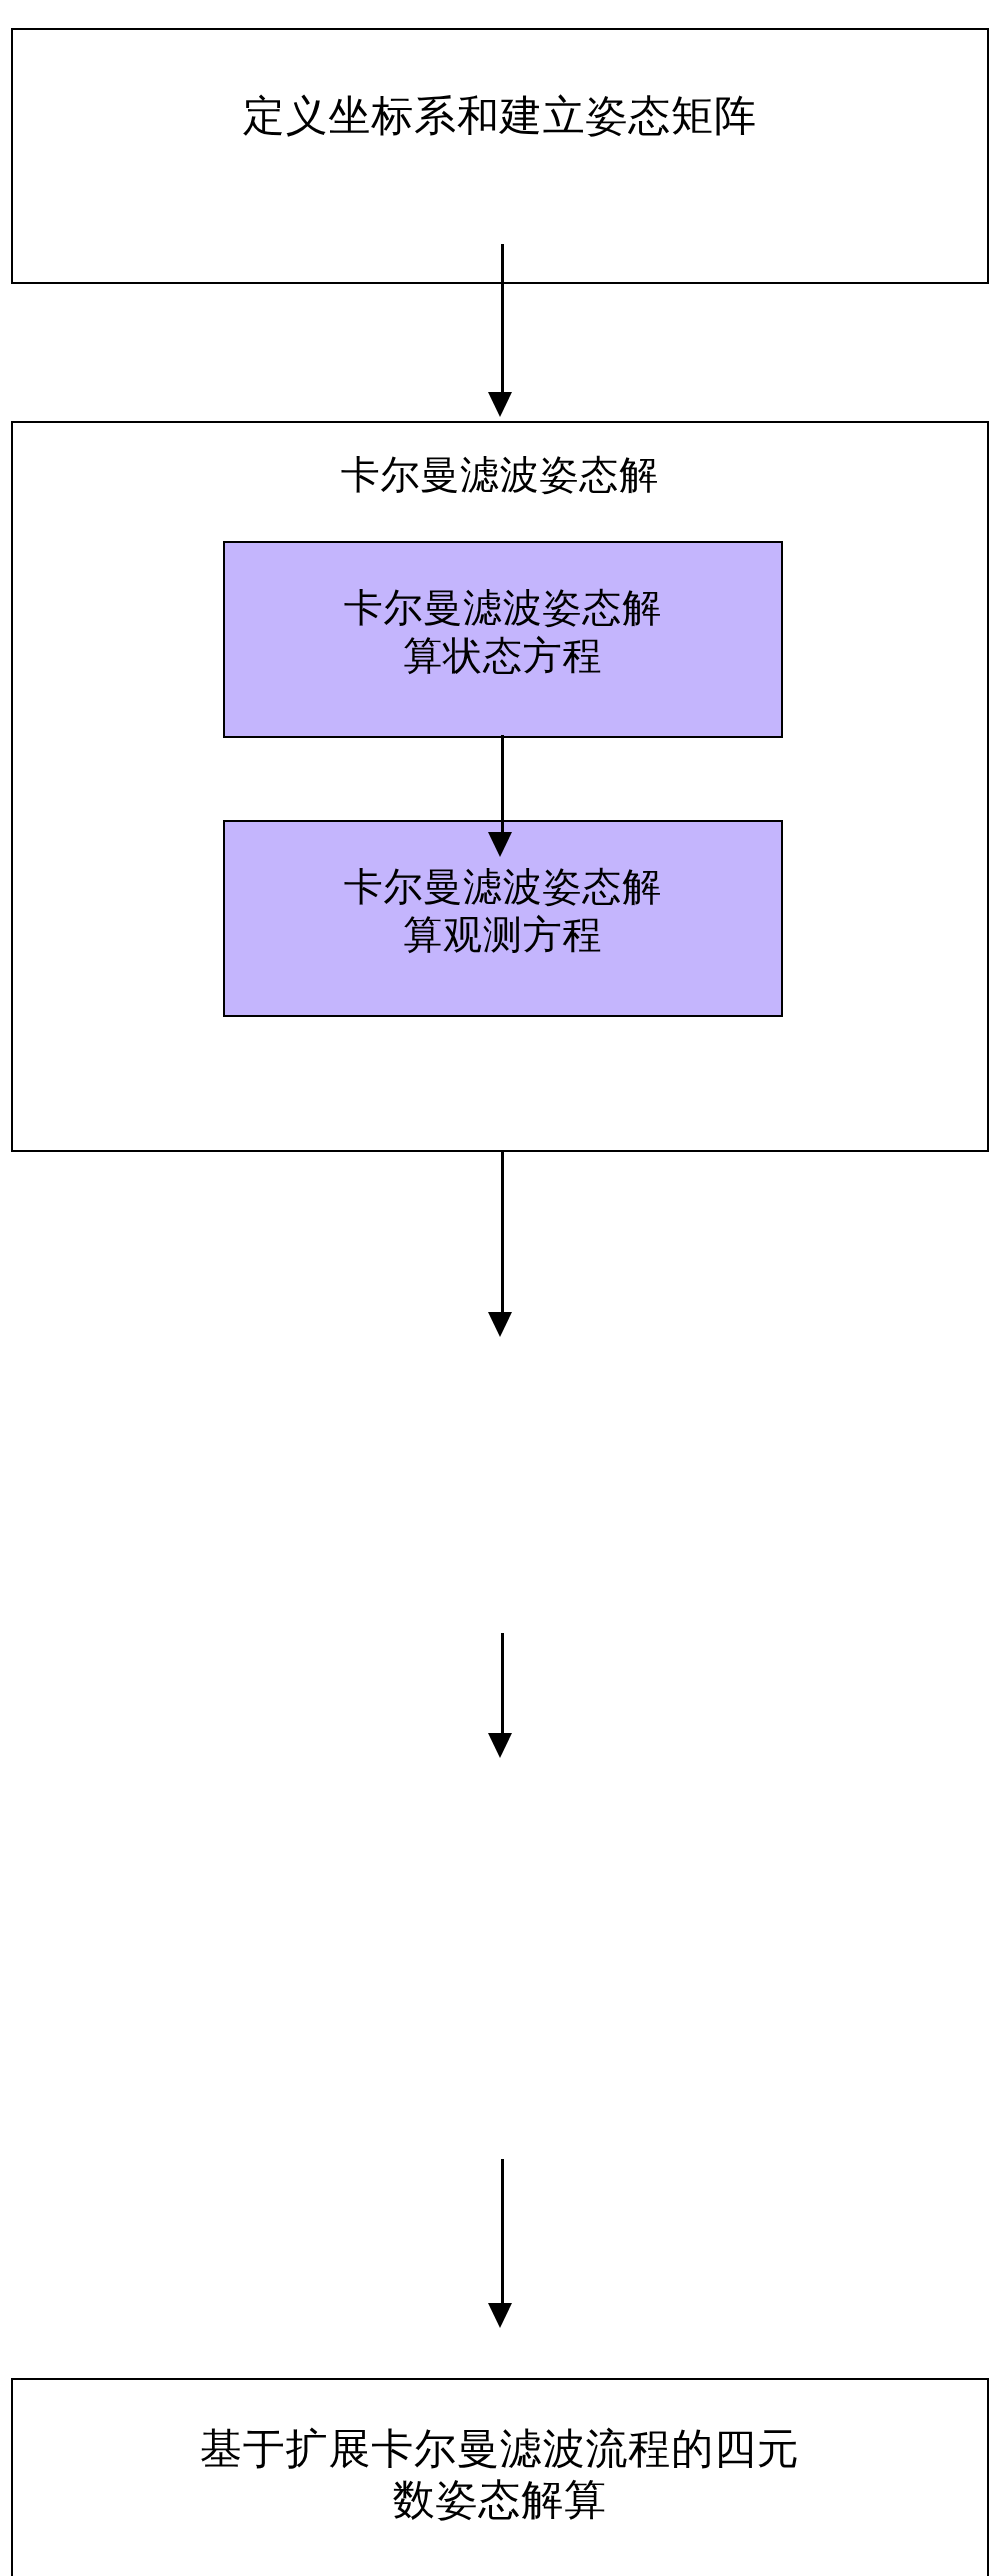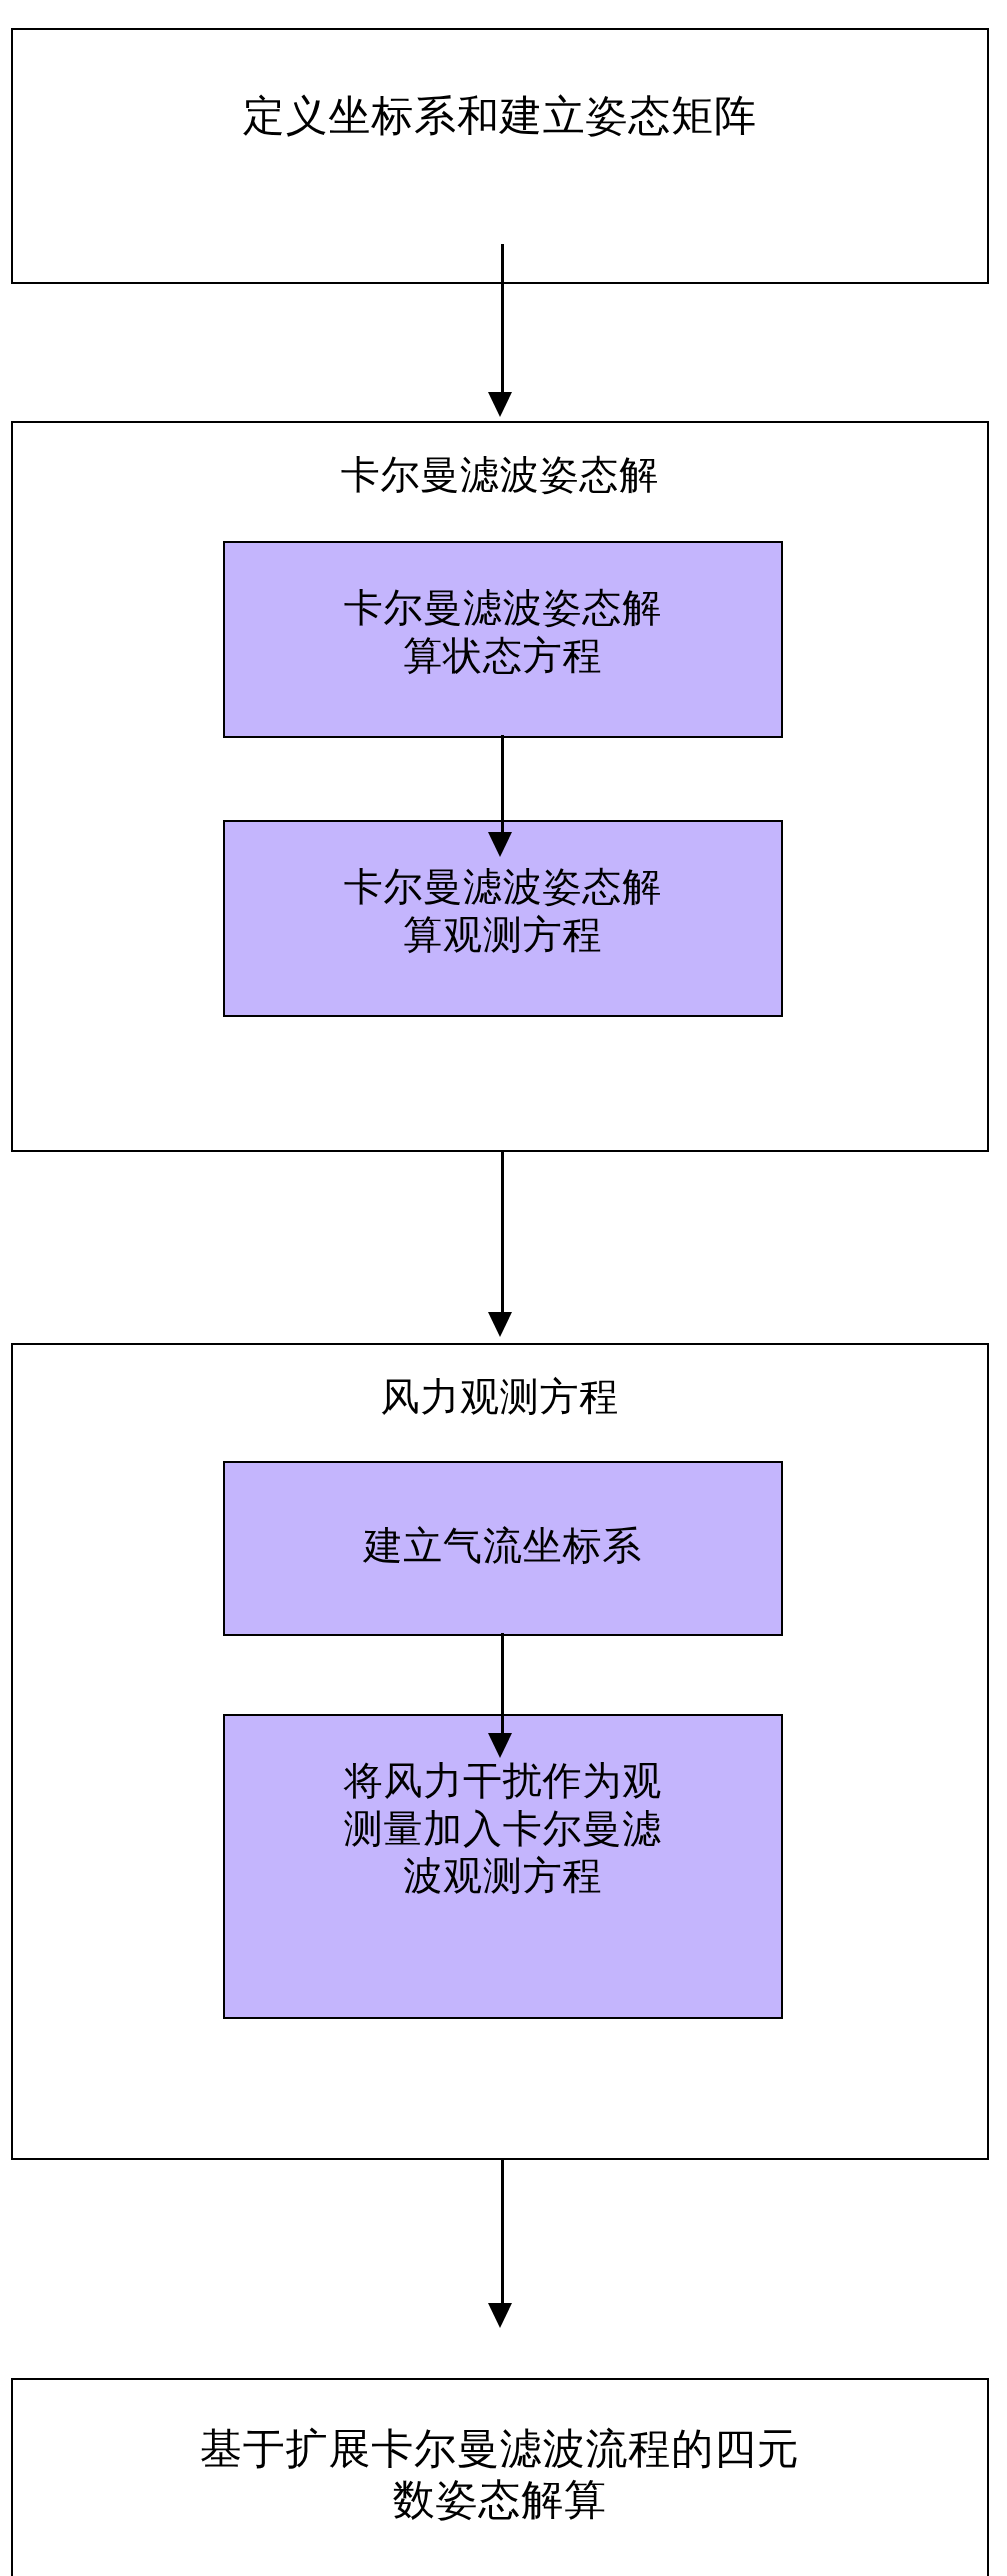--- a/index.html
+++ b/index.html
@@ -132,33 +132,20 @@
 算观测方程</div>
     </div>
   </div>
 
   <div class="conn" id="conn-2"></div>
   <div class="arrowhead" id="head-2"></div>
 
   <div class="conn" id="conn-3"></div>
   <div class="arrowhead" id="head-3"></div>
 
-  <div class="box" id="box-3">
-    <div class="box-text t-mid">风力观测方程</div>
-
-    <div class="inner-box" id="box-3-inner-1">
-      <div class="box-text t-inner">建立气流坐标系</div>
-    </div>
-
-    <div class="inner-box" id="box-3-inner-2">
-      <div class="box-text t-inner">将风力干扰作为观
-测量加入卡尔曼滤
-波观测方程</div>
-    </div>
-  </div>
 
   <div class="conn" id="conn-4"></div>
   <div class="arrowhead" id="head-4"></div>
 
   <div class="conn" id="conn-5"></div>
   <div class="arrowhead" id="head-5"></div>
 
   <div class="box" id="box-4">
     <div class="box-text t-large">基于扩展卡尔曼滤波流程的四元
 数姿态解算</div>

